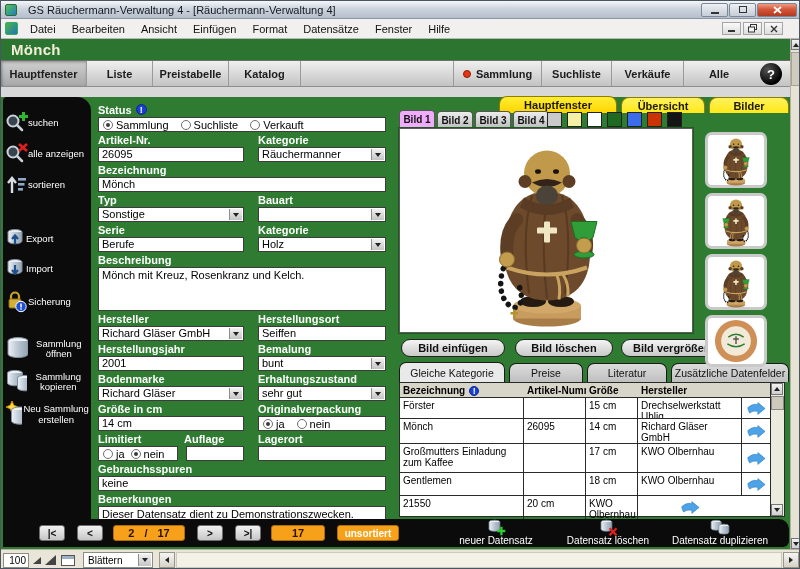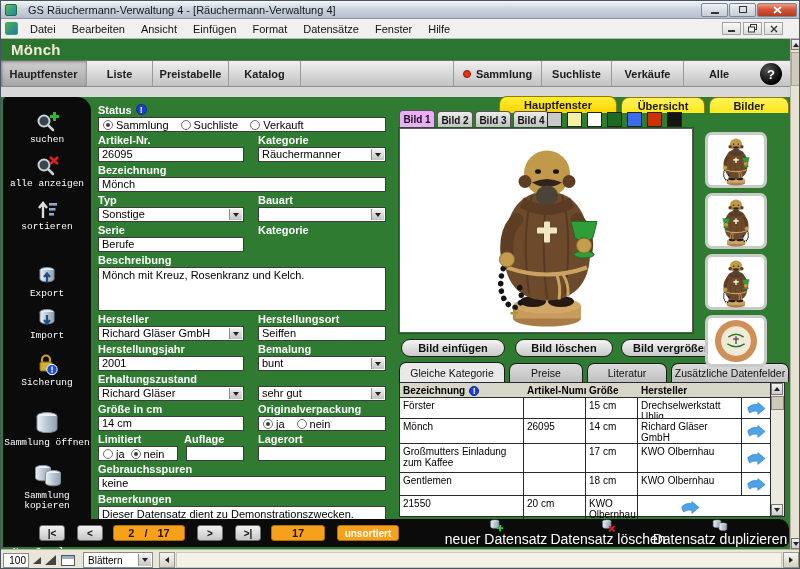--- a/index.html
+++ b/index.html
@@ -31,21 +31,21 @@
   .reddot { width:8px; height:8px; border-radius:50%; background:#e63312; border:1px solid #8f1c05; margin-right:5px; }
   #helpbtn { width:22px; height:22px; border-radius:50%; background:radial-gradient(circle at 35% 30%,#555,#000 70%); color:#fff; font-size:13px; font-weight:bold; display:flex; align-items:center; justify-content:center; margin:2px 8px 0 6px; cursor:pointer; }
   #substrip { left:0; top:86px; width:789px; height:10px; background:#d8d8d8; }
 
   
   .ytab { position:absolute; top:96px; height:16px; background:linear-gradient(#fff25c,#ffe81a); border:1px solid #8f7d00; border-bottom:none; border-radius:8px 8px 0 0; font-size:11px; font-weight:bold; color:#1a1a00; display:flex; align-items:center; justify-content:center; cursor:pointer; }
   .ytab.active { top:95px; height:17px; background:linear-gradient(#ffee33,#ffd400); }
 
   
   #sidebar { left:2px; top:96px; width:88px; height:450px; background:#0b0b0b; border-radius:4px 14px 0 0; padding-top:14px; display:flex; flex-direction:column; align-items:center; }
-  .sb-item { display:flex; flex-direction:column; align-items:center; cursor:pointer; width:86px;font-family:Liberation Mono, monospace; }
+  .sb-item { display:flex; flex-direction:row; align-items:center; cursor:pointer; width:86px; }
   .sb-lbl { font-size:9.5px; color:#fff; text-align:center; line-height:10.5px; margin-top:2px; }
 
   
   #form { left:90px; top:96px; width:305px; height:422px; padding:7px 0 0 7px; }
   .lbl { font-weight:bold; color:#fff; font-size:11px; height:13px; line-height:13px; white-space:nowrap; }
   .tb { background:#fff; border:1px solid #3c3c3c; height:15px; line-height:13px; font-size:11px; color:#000; padding:0 3px; overflow:hidden; white-space:nowrap; }
   .tbml { height:44px; white-space:normal; line-height:13px; padding-top:1px; }
   .dd { position:relative; padding-right:16px; }
   .ddbtn { position:absolute; right:1px; top:1px; bottom:1px; width:13px; background:linear-gradient(#f2f2f2,#c4c4c4); border-left:1px solid #8e8e8e; display:flex; align-items:center; justify-content:center; cursor:pointer; }
   .tri-d { width:0; height:0; border-left:3.5px solid transparent; border-right:3.5px solid transparent; border-top:4px solid #222; }
@@ -84,21 +84,21 @@
   .tri-r { width:0;height:0;border-top:3px solid transparent;border-bottom:3px solid transparent;border-left:4px solid #222; }
 
   
   .thumb { position:absolute; left:704px; width:62px; height:56px; background:#fff; border:3px solid #c9c9c9; border-radius:7px; display:flex; align-items:center; justify-content:center; cursor:pointer; }
 
   
   #bottombar { left:2px; top:518px; width:786px; height:28px; background:#0b0b0b; border-radius:0 10px 6px 6px; }
   .navbtn { position:absolute; top:524px; width:26px; height:16px; background:linear-gradient(#f2f2f2,#c6c6c6); border:1px solid #6e6e6e; border-radius:3px; font-size:10px; font-weight:bold; color:#111; display:flex; align-items:center; justify-content:center; cursor:pointer; }
   .orange { position:absolute; top:524px; height:16px; background:#f7a11a; border:1px solid #b06d00; border-radius:3px; color:#271300; font-size:11px; font-weight:bold; display:flex; align-items:center; justify-content:center; }
   .action { position:absolute; top:518px; width:116px; height:28px; display:flex; flex-direction:column; align-items:center; cursor:pointer; }
-  .action .albl { font-size:14px; color:#fff; margin-top:-1px; white-space:nowrap; }
+  .action .albl { font-size:10px; color:#fff; margin-top:-1px; white-space:nowrap; }
 
   
   #vscroll { left:789px; top:38px; width:11px; height:510px; background:#e6e3d4; border-left:1px solid #b5b2a5; }
   #statusbar { left:0; top:548px; width:800px; height:21px; background:#e9e5d8; border-top:1px solid #b5b2a5; display:flex; align-items:center; padding:0 2px; }
   .zoombox { width:26px; height:15px; background:#fff; border:1px solid #8e8b80; font-size:10px; color:#000; text-align:right; padding:1px 2px 0 0; }
   .statico { margin-left:4px; display:flex; align-items:flex-end; }
   .pgico { width:14px; height:11px; border:1px solid #555; background:#fff; margin-left:5px; position:relative; }
   .pgico::after { content:""; position:absolute; left:0; top:0; width:100%; height:3px; background:#9db0c4; }
   .modebox { width:70px; height:16px; background:#fff; border:1px solid #8e8b80; margin-left:8px; position:relative; font-size:10px; color:#000; padding:2px 16px 0 4px; }
   .hsbtn { width:16px; height:16px; background:linear-gradient(#f5f5f5,#d5d2c5); border:1px solid #9a978a; display:flex; align-items:center; justify-content:center; margin-left:6px; }
@@ -287,21 +287,21 @@
     <div class="sb-item" style="margin-bottom:22px">
       <svg width="24" height="24">
           <path d="M7 10 V7.5 a4 4 0 0 1 8 0 V10" fill="none" stroke="#c9a227" stroke-width="2.2"></path>
           <rect x="5" y="10" width="12" height="9" rx="1.5" fill="#d4af37" stroke="#8a6d1d"></rect>
           <circle cx="17" cy="17.5" r="5.2" fill="#1b4fd8" stroke="#fff"></circle>
           <rect x="16.3" y="14.5" width="1.5" height="4" fill="#fff"></rect>
           <rect x="16.3" y="19.3" width="1.5" height="1.4" fill="#fff"></rect>
         </svg>
       <div class="sb-lbl">Sicherung</div>
     </div>
-    <div class="sb-item" style="margin-bottom:14px">
+    <div class="sb-item" style="margin-bottom:7px">
       <svg width="28" height="26">
           <ellipse cx="14" cy="6" rx="10" ry="3.4" fill="#eef2f6" stroke="#7e8e9c"></ellipse>
           <path d="M4 6 V19 A10 3.6 0 0 0 24 19 V6" fill="url(#cyl)" stroke="#7e8e9c"></path>
         </svg>
       <div class="sb-lbl">Sammlung öffnen</div>
     </div>
     <div class="sb-item" style="margin-bottom:6px">
       <svg width="30" height="26">
           <ellipse cx="11" cy="5" rx="7.5" ry="2.6" fill="#eef2f6" stroke="#7e8e9c"></ellipse>
           <path d="M3.5 5 V15 A7.5 2.8 0 0 0 18.5 15 V5" fill="url(#cyl)" stroke="#7e8e9c"></path>
@@ -372,20 +372,23 @@
             <span class="tri-d"></span>
           </span></div>
     </div>
 
     <div class="frow" style="margin-bottom:0">
       <div class="lbl c1">Serie</div>
       <div class="lbl c2">Kategorie</div>
     </div>
     <div class="frow">
       <div class="tb c1">Berufe</div>
+      <div class="tb dd c2"><span>Holz</span><span class="ddbtn">
+            <span class="tri-d"></span>
+          </span></div>
     </div>
 
     <div class="frow" style="margin-bottom:0">
         <div class="lbl cf">Beschreibung</div>
       </div>
     <div class="frow">
         <div class="tb tbml cf">Mönch mit Kreuz, Rosenkranz und Kelch.</div>
       </div>
 
     <div class="frow" style="margin-bottom:0">
@@ -404,20 +407,21 @@
       <div class="lbl c2">Bemalung</div>
     </div>
     <div class="frow">
       <div class="tb c1">2001</div>
       <div class="tb dd c2"><span>bunt</span><span class="ddbtn">
             <span class="tri-d"></span>
           </span></div>
     </div>
 
     <div class="frow" style="margin-bottom:0">
+      <div class="lbl c1">Bodenmarke</div>
       <div class="lbl c2">Erhaltungszustand</div>
     </div>
     <div class="frow">
       <div class="tb dd c1"><span>Richard Gläser</span><span class="ddbtn">
             <span class="tri-d"></span>
           </span></div>
       <div class="tb dd c2"><span>sehr gut</span><span class="ddbtn">
             <span class="tri-d"></span>
           </span></div>
     </div>

